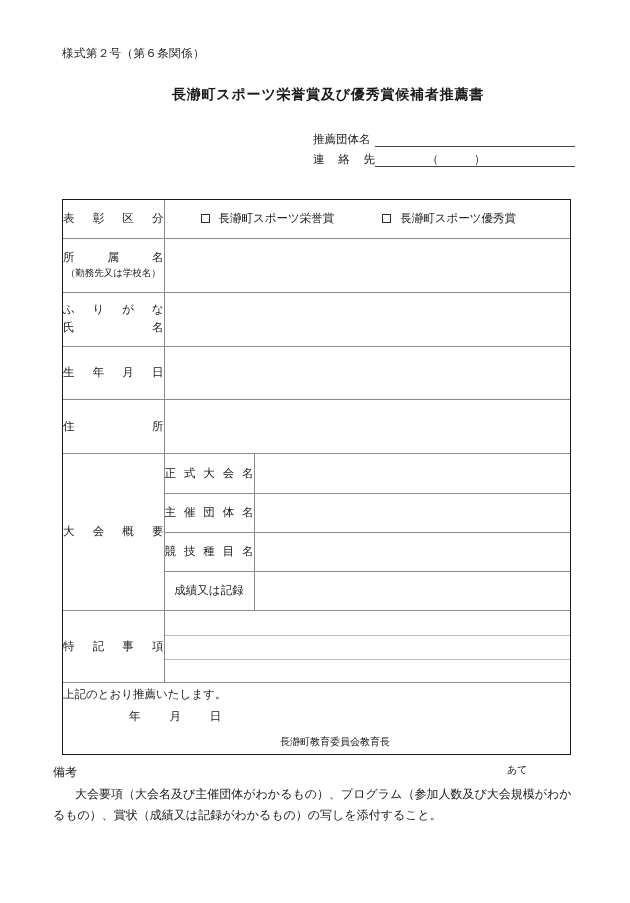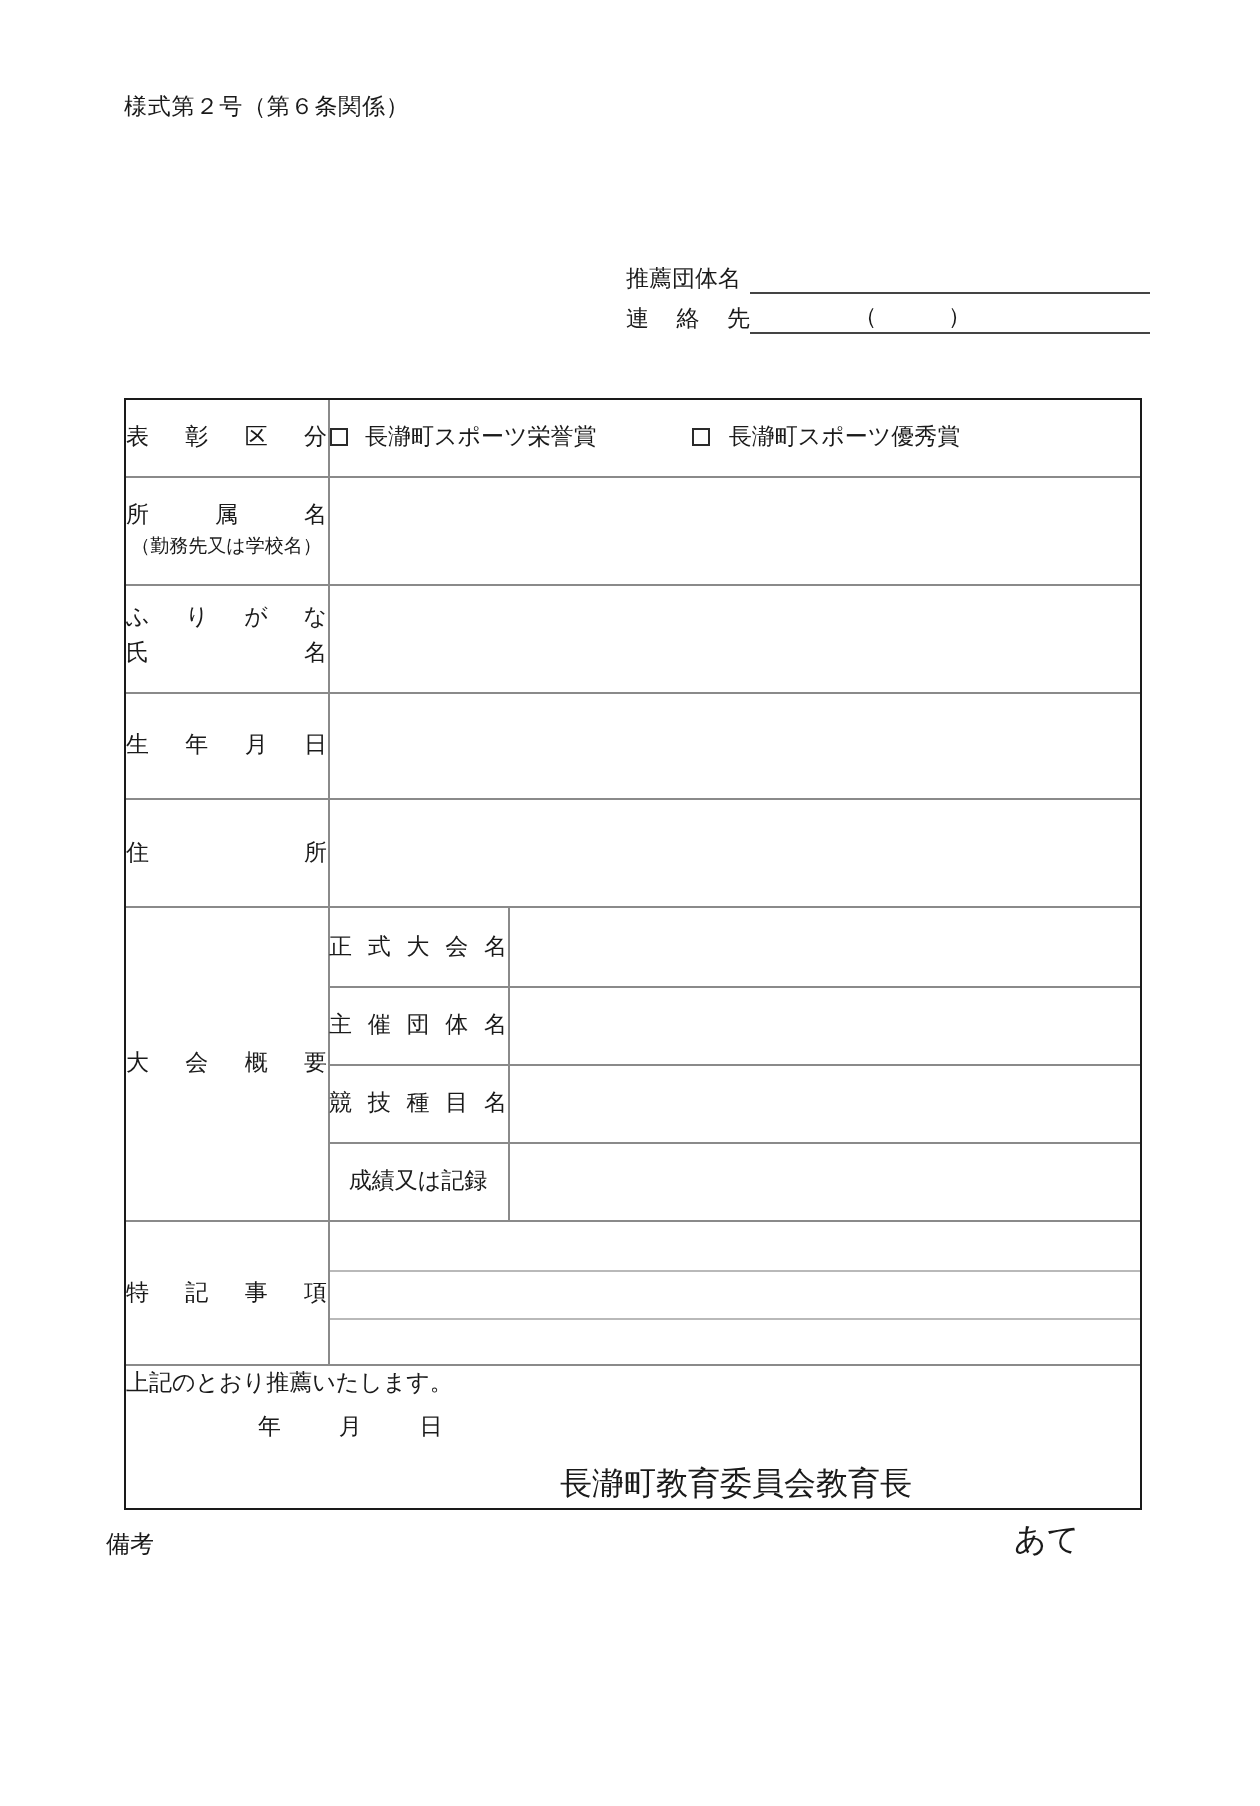--- a/index.html
+++ b/index.html
@@ -137,20 +137,21 @@
 
   .cell-blank { background: #fff; }
 
   
   .chk-row { padding: 0 0 0 10px; }
   .chk-wrap {
     display: flex;
     align-items: flex-start;
     font-size: 11.5px;
     white-space: nowrap;
+    padding-left: 36px;
   }
   .chk-item {
     display: flex;
     align-items: center;
   }
   .chk-item.second { margin-left: 48px; }
   .chk-box {
     display: inline-block;
     width: 9px;
     height: 9px;
@@ -193,21 +194,21 @@
   .closing-date {
     font-size: 11.5px;
     margin-top: 7px;
     padding-left: 66px;
     white-space: nowrap;
   }
   .closing-date span { display: inline-block; }
   .closing-date .g1 { margin-right: 26px; }
   .closing-date .g2 { margin-right: 26px; }
   .closing-sign {
-    font-size: 16px;
+    font-size: 10px;
     margin-top: 11px;
     padding-left: 217px;
     white-space: nowrap;
     position: relative;
   }
   .closing-sign .addr {
     position: absolute;
     left: 444px;
     top: 0;
     margin-top: 28px;
@@ -228,20 +229,21 @@
     text-indent: 22px;
   }
 </style>
 </head>
 <body>
 
 <div class="page">
 
   <div class="form-no">様式第２号（第６条関係）</div>
 
+  <div class="doc-title">長瀞町スポーツ栄誉賞及び優秀賞候補者推薦書</div>
 
   <div class="recommender">
     <div class="rec-row">
       <span class="rec-label">推薦団体名</span>
       <span class="rec-line"></span>
     </div>
     <div class="rec-row">
       <span class="rec-label">
         <span>連</span>
         <span>絡</span>
@@ -420,15 +422,16 @@
             </div>
           </td>
         </tr>
 
       </tbody>
     </table>
   </div>
 
   <div class="footnote">
     <p class="footnote-title">備考</p>
+    <p class="footnote-body">大会要項（大会名及び主催団体がわかるもの）、プログラム（参加人数及び大会規模がわかるもの）、賞状（成績又は記録がわかるもの）の写しを添付すること。</p>
   </div>
 
 </div>
 
 </body></html>

